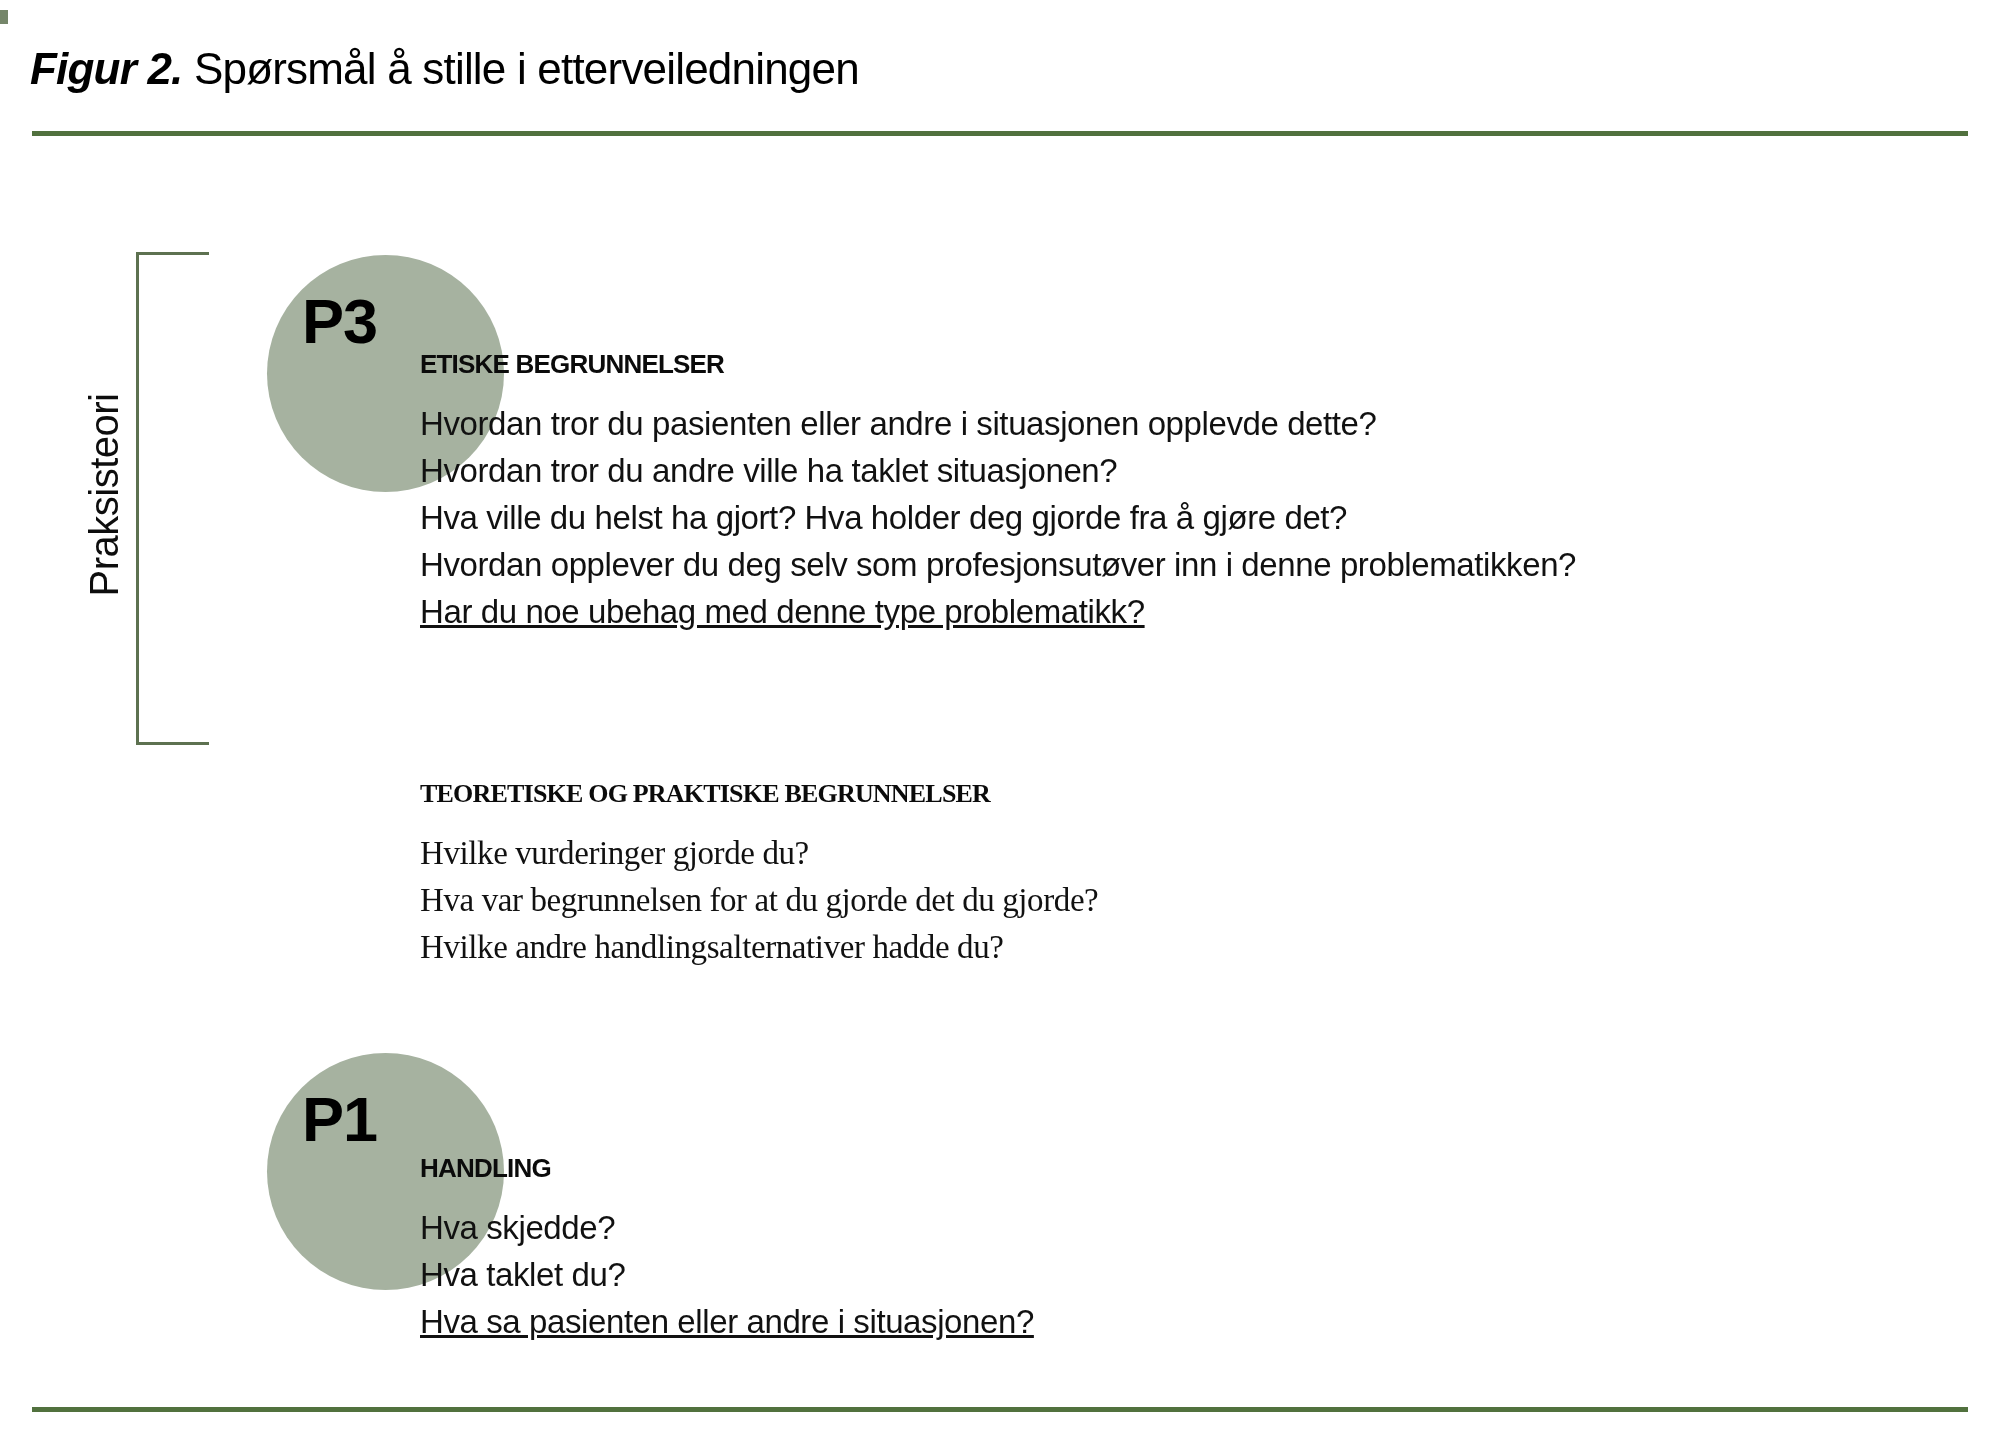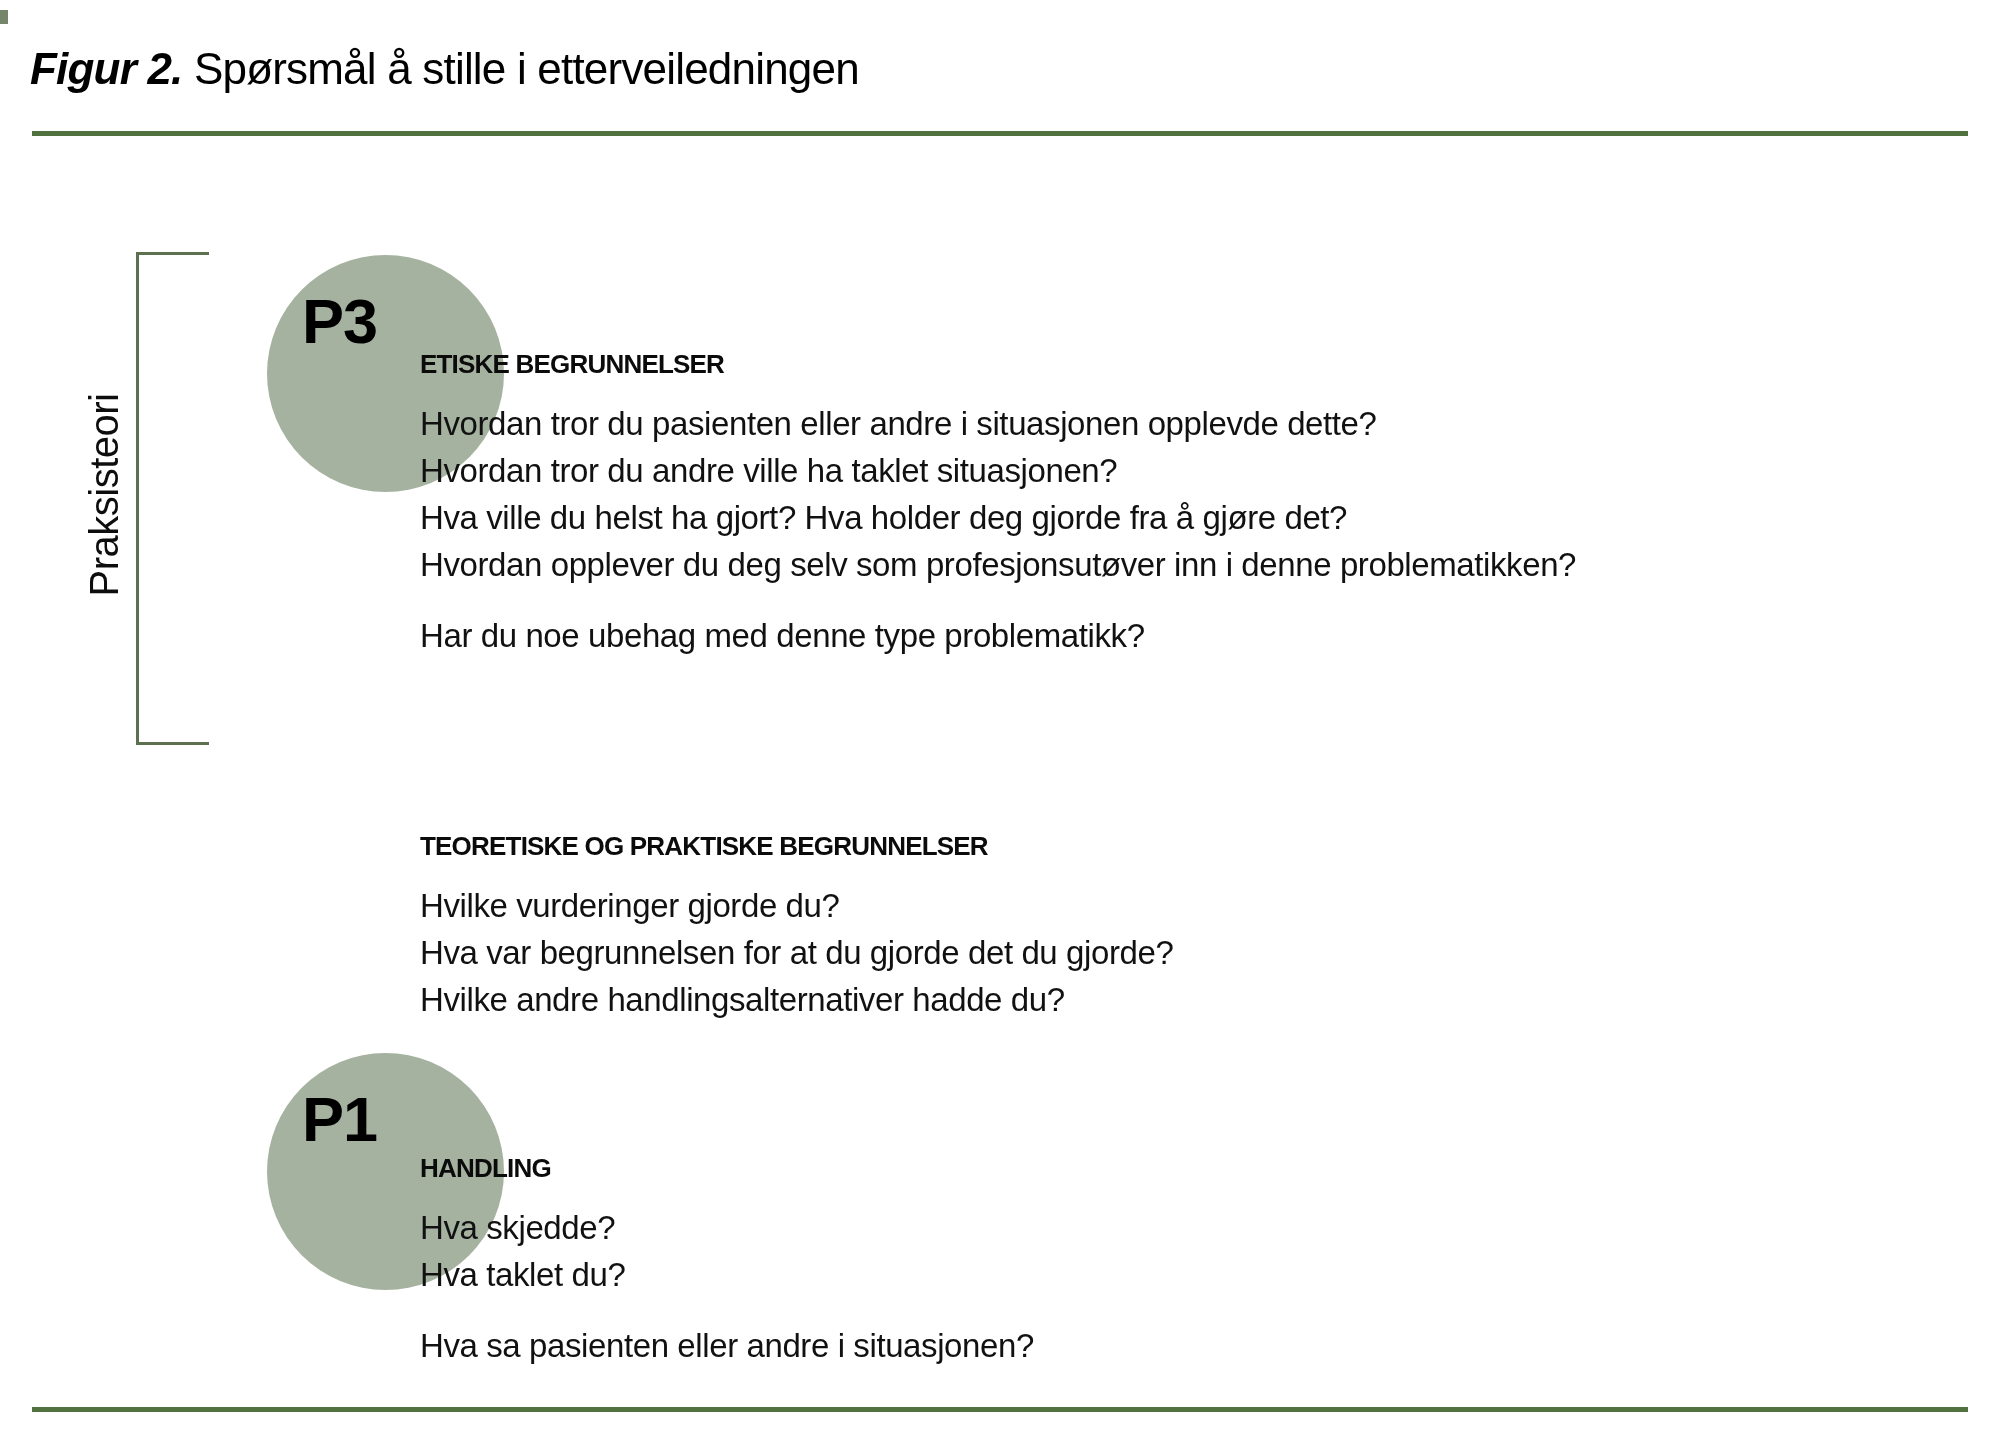--- a/index.html
+++ b/index.html
@@ -90,41 +90,41 @@
     letter-spacing: -1px;
   }
 
   
   .text-block {
     position: absolute;
     left: 420px;
     width: 1400px;
   }
   #tb-p3 { top: 340px; }
-  #tb-p2 { top: 822px; }
+  #tb-p2 { top: 770px; font-family: Liberation Serif, serif; }
   #tb-p1 { top: 1144px; }
 
   .text-block h2 {
     margin: 0 0 12px 0;
     font-size: 26px;
     line-height: 48px;
     font-weight: bold;
     letter-spacing: -0.8px;
     color: #0b0b0b;
     white-space: nowrap;
   }
   .text-block p.q {
     margin: 0;
     font-size: 33px;
     line-height: 47px;
     letter-spacing: -0.4px;
     color: #111;
     white-space: nowrap;
   }
-  .text-block p.q.gap { margin-top: 24px; }
+  .text-block p.q.gap { margin-top: 0; text-decoration: underline; }
 </style>
 </head>
 <body>
 
 <div id="figure-canvas">
 
   <span class="edge-mark"></span>
 
   <div class="fig-title">
     <span class="t-bold">Figur 2.</span><span> Spørsmål å stille i etterveiledningen</span>

